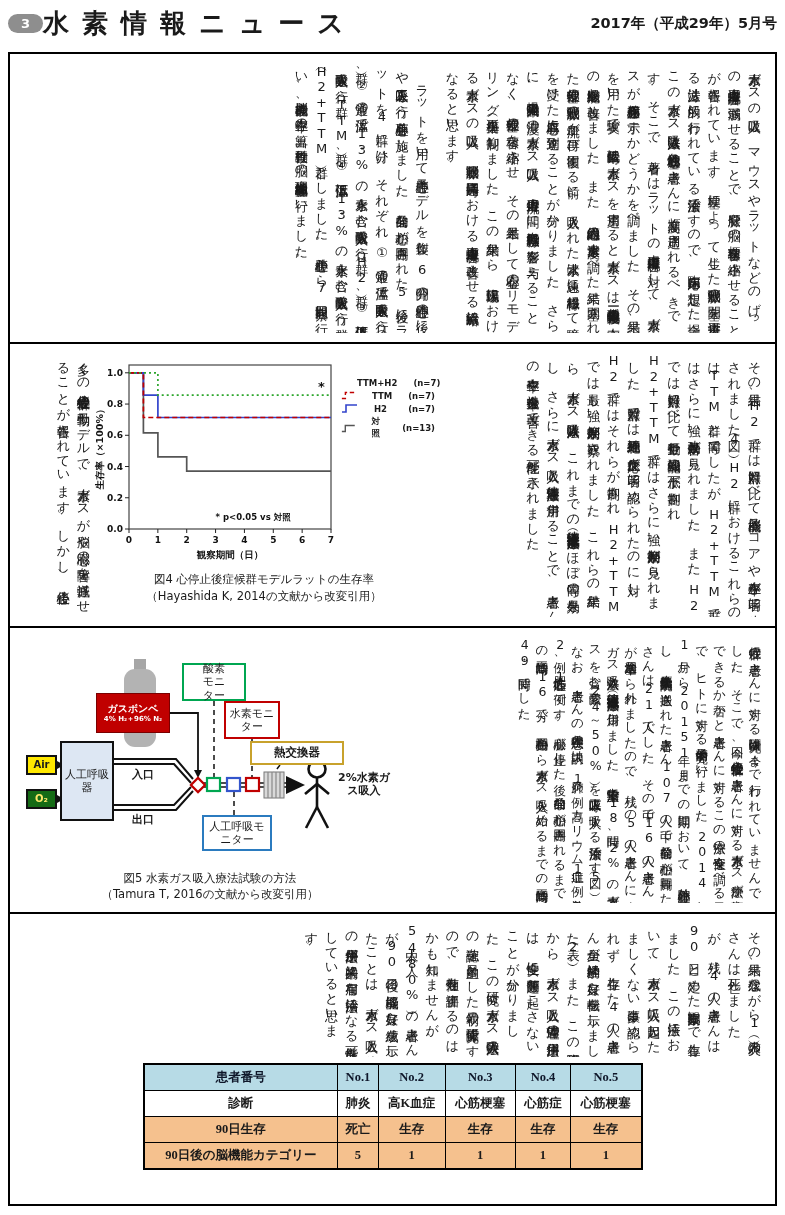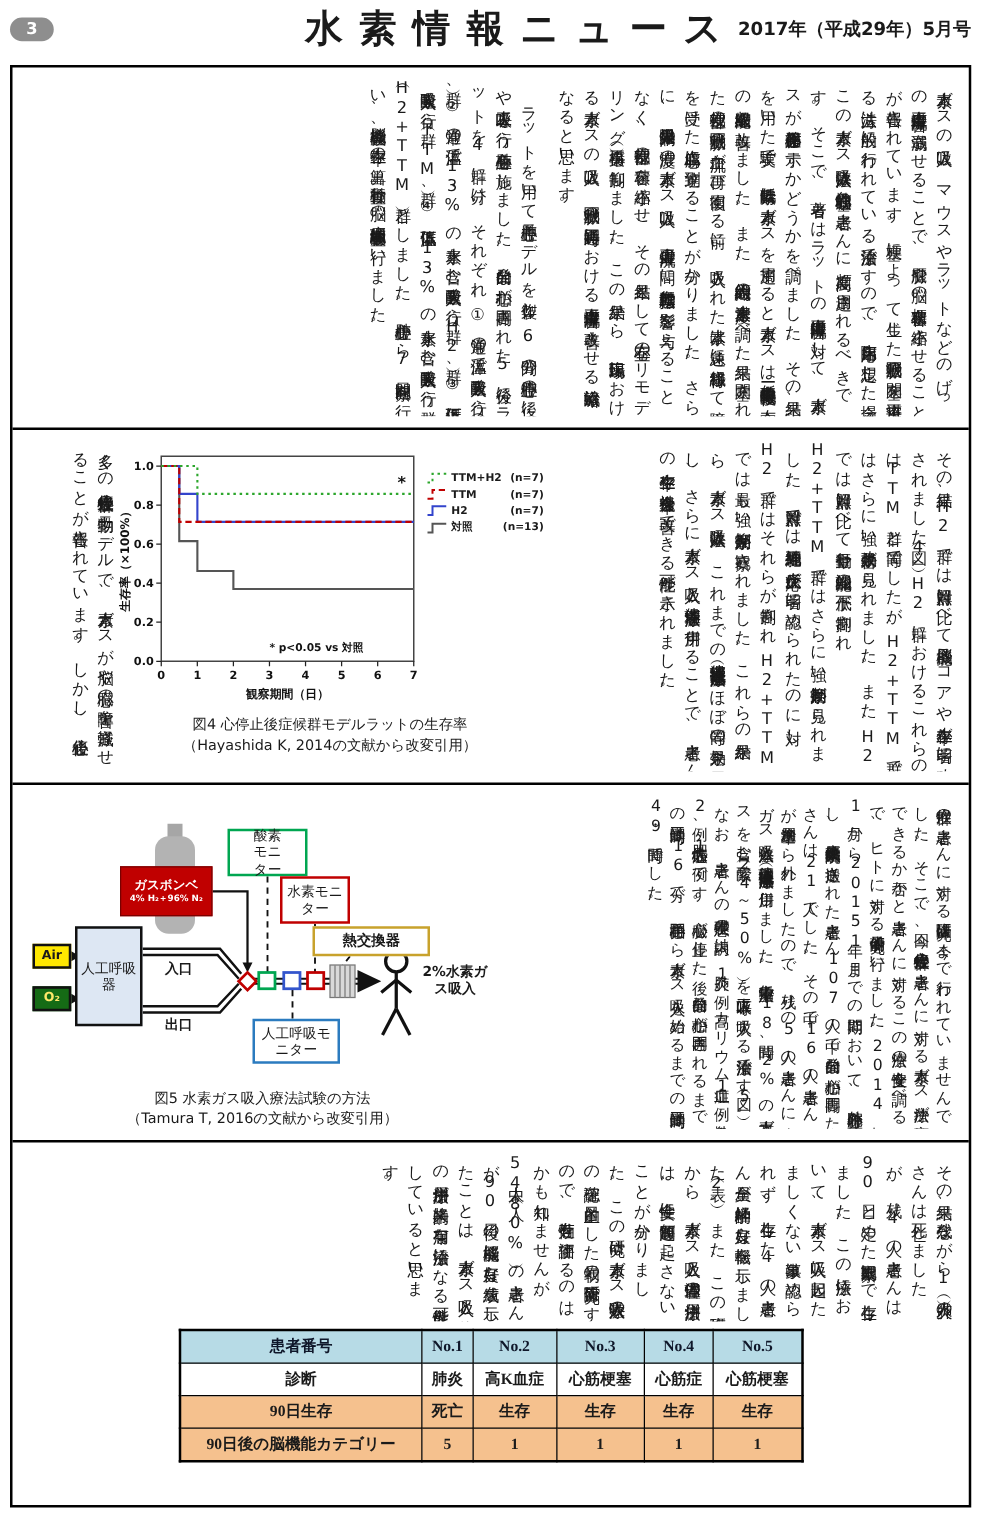--- a/index.html
+++ b/index.html
@@ -3,21 +3,21 @@
 <meta charset="utf-8">
 <style>
   html,body{margin:0;padding:0;background:#fff;}
   body{width:785px;height:1215px;font-family:"DejaVu Sans",sans-serif;color:#1a1a1a;position:relative;}
   .page{position:absolute;inset:0;}
 
   
   .masthead{display:flex;align-items:center;height:46px;padding:0 8px;}
   .page-badge{display:inline-block;background:var(--badge-bg,#8e8e8e);color:#fff;font-size:13px;font-weight:bold;
     border-radius:11px;padding:1px 13px;line-height:17px;}
-  .masthead .title{flex:1;text-align:right;font-size:30px;font-weight:bold;letter-spacing:13px;margin:0;}
+  .masthead .title{flex:1;text-align:left;font-size:26px;font-weight:bold;letter-spacing:13px;margin:0;}
   .masthead .issue{font-size:14.5px;font-weight:bold;white-space:nowrap;}
 
   
   .content-border{position:absolute;left:8px;right:8px;top:52px;bottom:9px;border:2px solid #000;}
   .sec{box-sizing:border-box;padding:9px 11px;overflow:hidden;}
   .sec + .sec{border-top:2px solid #000;}
   .sec1{height:288px;}
   .sec2{height:284px;display:flex;}
   .sec3{height:286px;display:flex;}
   .sec4{height:285px;}
@@ -31,21 +31,21 @@
   .sec2 .vtext.narrow{width:72px;flex:0 0 72px;}
   .sec2 .vtext.tail{flex:1;}
   .sec3 .vtext.tail{flex:1;font-size:12.5px;line-height:1.42;}
   .sec4 .vtext.band{height:134px;width:100%;}
 
   
   figure{margin:0;}
   .fig4{flex:0 0 342px;display:flex;flex-direction:column;align-items:center;padding-top:2px;}
   .chart-wrap{display:flex;flex-direction:row;align-items:flex-start;}
   .legend{width:94px;margin-top:22px;margin-left:2px;}
-  .legend-row{display:flex;align-items:center;gap:3px;font-size:8.5px;font-weight:bold;margin-bottom:2px;}
+  .legend-row{display:flex;align-items:center;gap:16px;font-size:8.5px;font-weight:bold;margin-bottom:2px;}
   .legend-row .lg-n{margin-left:auto;}
   .figcap{margin-top:10px;text-align:center;font-size:11.5px;line-height:1.45;}
   svg text{font-family:"DejaVu Sans",sans-serif;}
   .tick{font-size:9px;font-weight:bold;fill:#111;}
 
   
   .fig5{flex:0 0 378px;display:flex;flex-direction:column;align-items:center;}
   .diagram{position:relative;width:372px;height:230px;}
   .diagram svg{position:absolute;left:0;top:0;}
   .dlabel{position:absolute;box-sizing:border-box;display:flex;align-items:center;justify-content:center;

